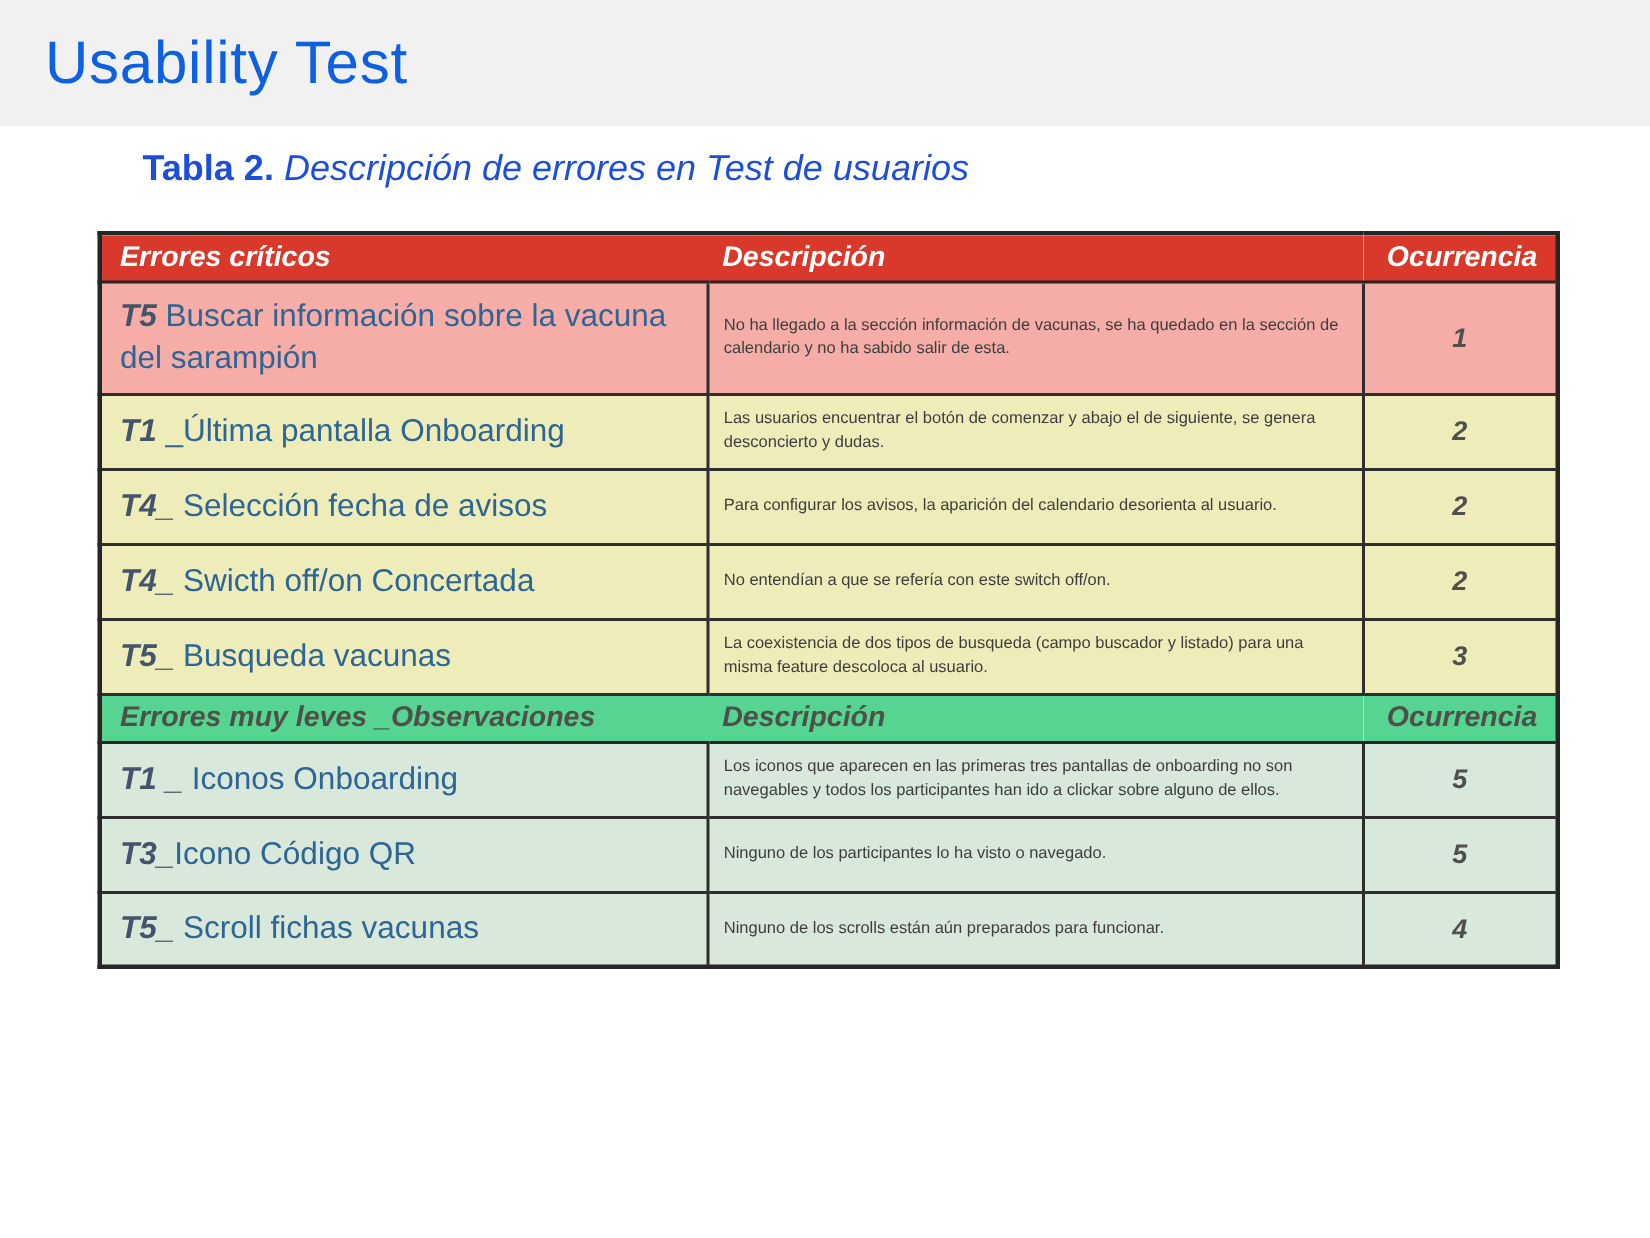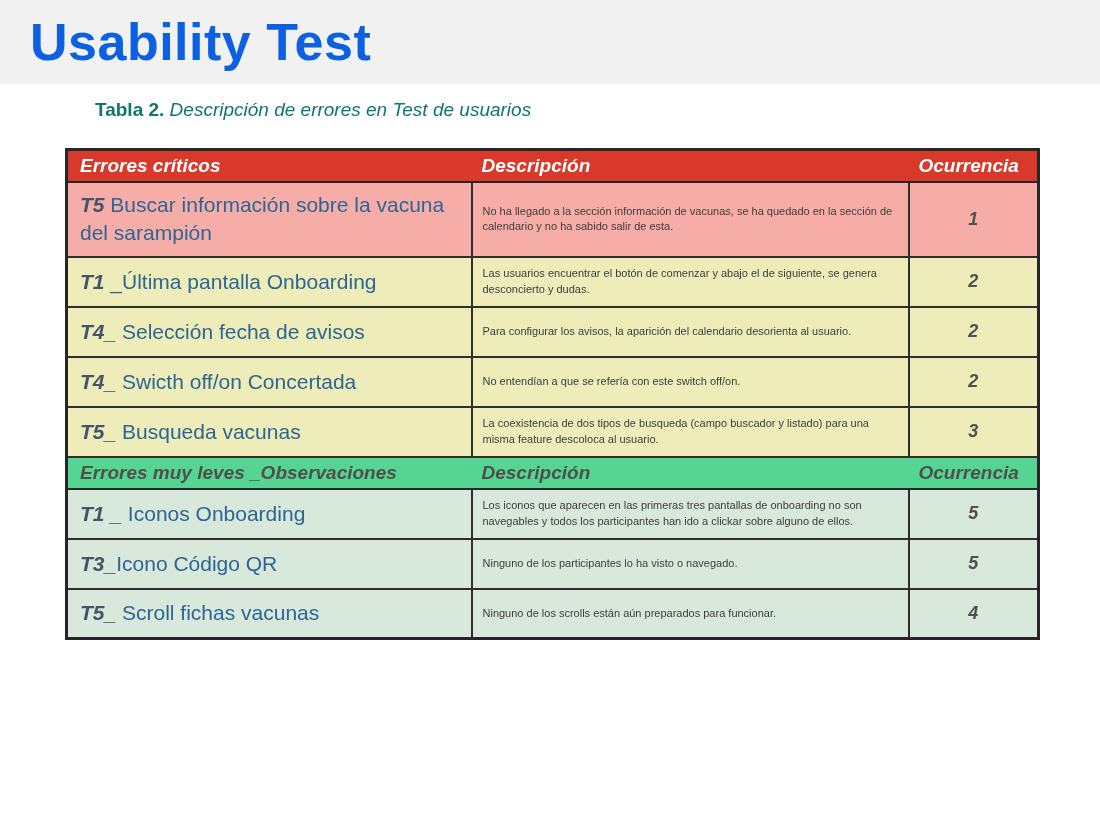--- a/index.html
+++ b/index.html
@@ -13,29 +13,29 @@
   .top-band {
     background: #f1f1f1;
     height: 84px;
     display: flex;
     align-items: center;
     padding-left: 30px;
   }
   .page-title {
     margin: 0;
     color: #0d61e0;
-    font-size: 52px;
-    font-weight: 700;
+    font-size: 40px;
+    font-weight: 400;
     letter-spacing: 0.5px;
   }
   .content { background: #ffffff; }
   .caption {
     margin: 15px 0 0 95px;
-    font-size: 19px;
-    color: #0f766e;
+    font-size: 24px;
+    color: #1d4ed8;
   }
   .caption .cap-label { font-weight: 700; }
   .caption .cap-text { font-style: italic; }
   table.errors-table {
     border-collapse: collapse;
     table-layout: fixed;
     width: 972px;
     margin: 27px 0 0 65px;
     border: 3px solid #262626;
   }
@@ -51,21 +51,21 @@
     font-size: 19px;
     font-style: italic;
     font-weight: 700;
     text-align: left;
     padding: 4px 10px;
     height: 25px;
     white-space: nowrap;
     overflow: hidden;
   }
   tr.section-header th.cat-head { padding-left: 12px; }
-  tr.section-header th.occ-head { text-align: left; padding-right: 6px; }
+  tr.section-header th.occ-head { text-align: center; padding-right: 6px; }
 
   tr.data-row td {
     border: 2px solid #2e2e2e;
     vertical-align: middle;
     height: 50px;
   }
   td.task-cell {
     padding: 8px 10px 8px 12px;
     font-size: 21px;
     line-height: 1.35;

